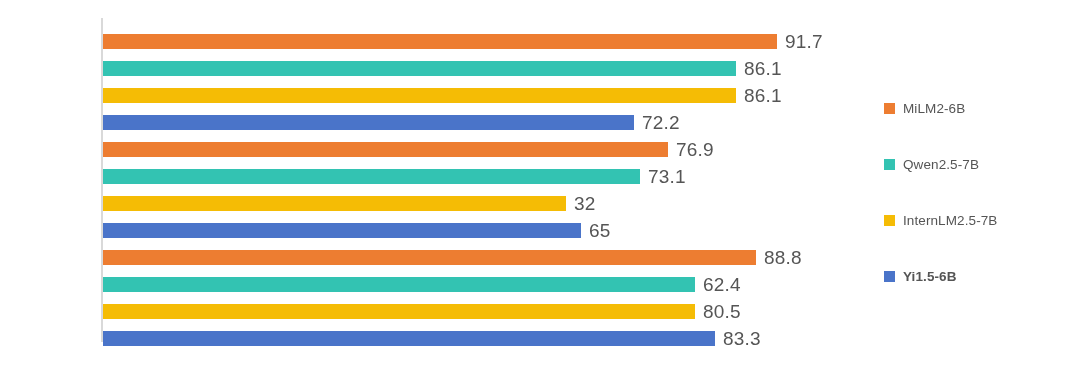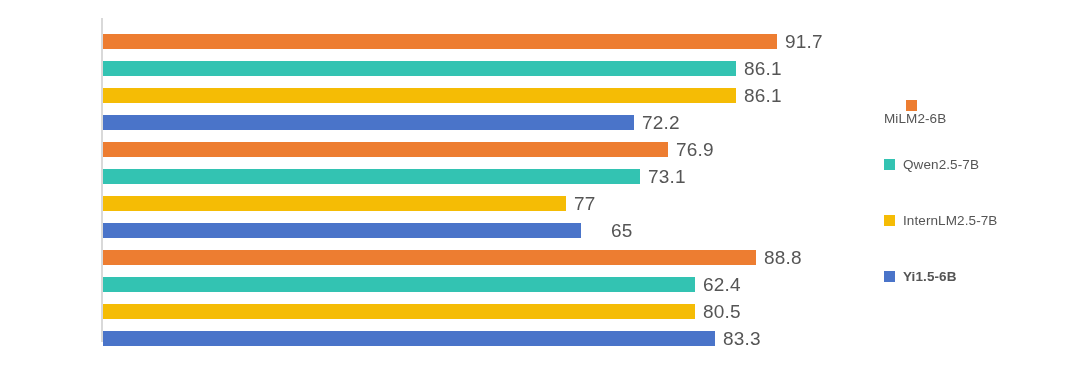--- a/index.html
+++ b/index.html
@@ -142,25 +142,25 @@
       <div class="bar-row" style="top:0px;">
         <div class="bar" style="width: 565px; background: rgb(237, 125, 49);"></div>
         <div class="bar-value" style="left: 573px;">76.9</div>
       </div>
       <div class="bar-row" style="top:27px;">
         <div class="bar" style="width: 537px; background: rgb(51, 195, 178);"></div>
         <div class="bar-value" style="left: 545px;">73.1</div>
       </div>
       <div class="bar-row" style="top:54px;">
         <div class="bar" style="width: 463px; background: rgb(245, 188, 5);"></div>
-        <div class="bar-value" style="left: 471px;">77</div>
+        <div class="bar-value" style="left: 471px;">32</div>
       </div>
       <div class="bar-row" style="top:81px;">
         <div class="bar" style="width: 478px; background: rgb(74, 116, 201);"></div>
-        <div class="bar-value" style="left: 508px;">65</div>
+        <div class="bar-value" style="left: 486px;">65</div>
       </div>
     </div>
 
     <div class="group" style="top:232px;">
       <div class="bar-row" style="top:0px;">
         <div class="bar" style="width: 653px; background: rgb(237, 125, 49);"></div>
         <div class="bar-value" style="left: 661px;">88.8</div>
       </div>
       <div class="bar-row" style="top:27px;">
         <div class="bar" style="width: 592px; background: rgb(51, 195, 178);"></div>
@@ -171,21 +171,21 @@
         <div class="bar-value" style="left: 600px;">80.5</div>
       </div>
       <div class="bar-row" style="top:81px;">
         <div class="bar" style="width: 612px; background: rgb(74, 116, 201);"></div>
         <div class="bar-value" style="left: 620px;">83.3</div>
       </div>
     </div>
   </div>
 
   <div id="legend">
-    <div class="legend-item" style="top:0px;flex-direction:column;">
+    <div class="legend-item" style="top:0px;">
       <span class="legend-swatch" style="background: rgb(237, 125, 49);"></span>
       <span class="legend-label">MiLM2-6B</span>
     </div>
     <div class="legend-item" style="top:56px;">
       <span class="legend-swatch" style="background: rgb(51, 195, 178);"></span>
       <span class="legend-label">Qwen2.5-7B</span>
     </div>
     <div class="legend-item" style="top:112px;">
       <span class="legend-swatch" style="background: rgb(245, 188, 5);"></span>
       <span class="legend-label">InternLM2.5-7B</span>

